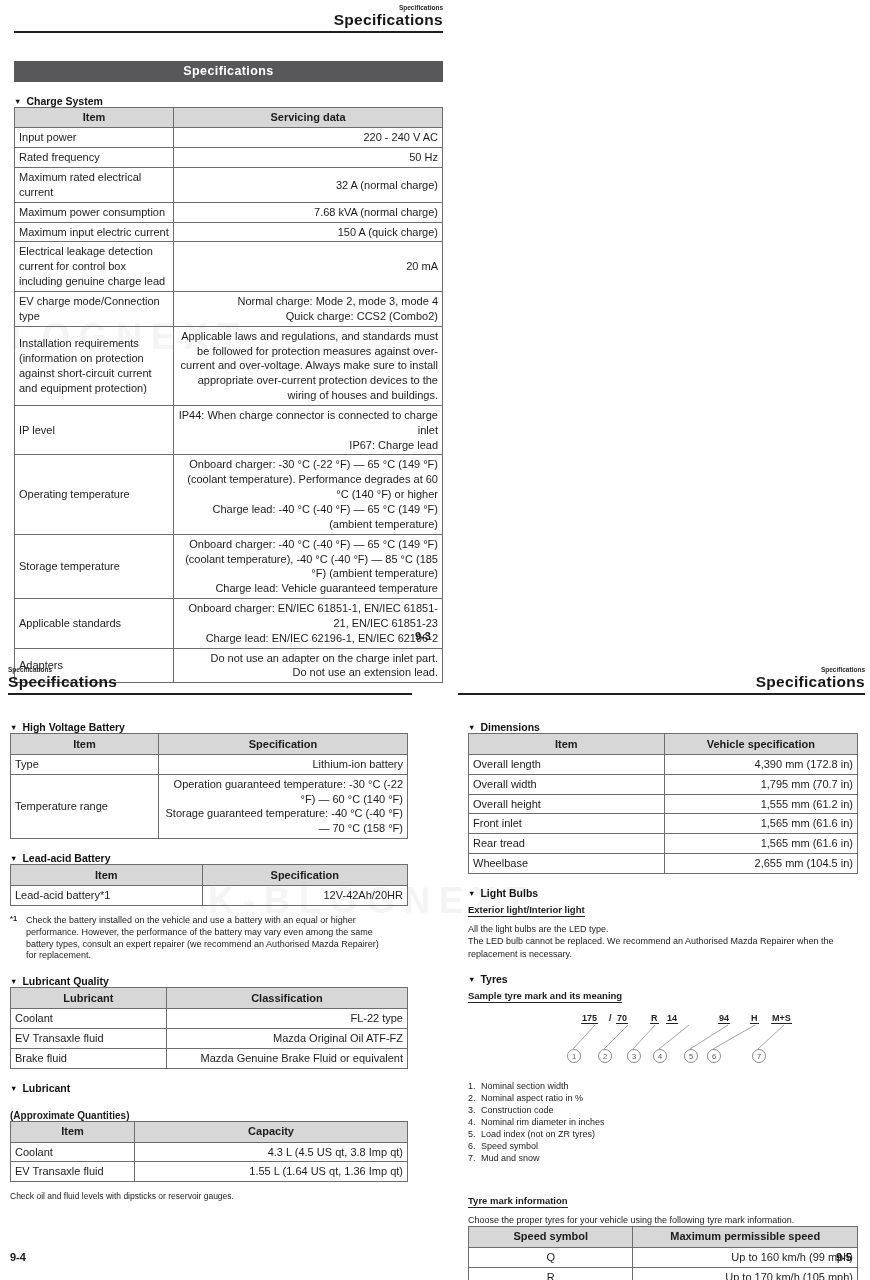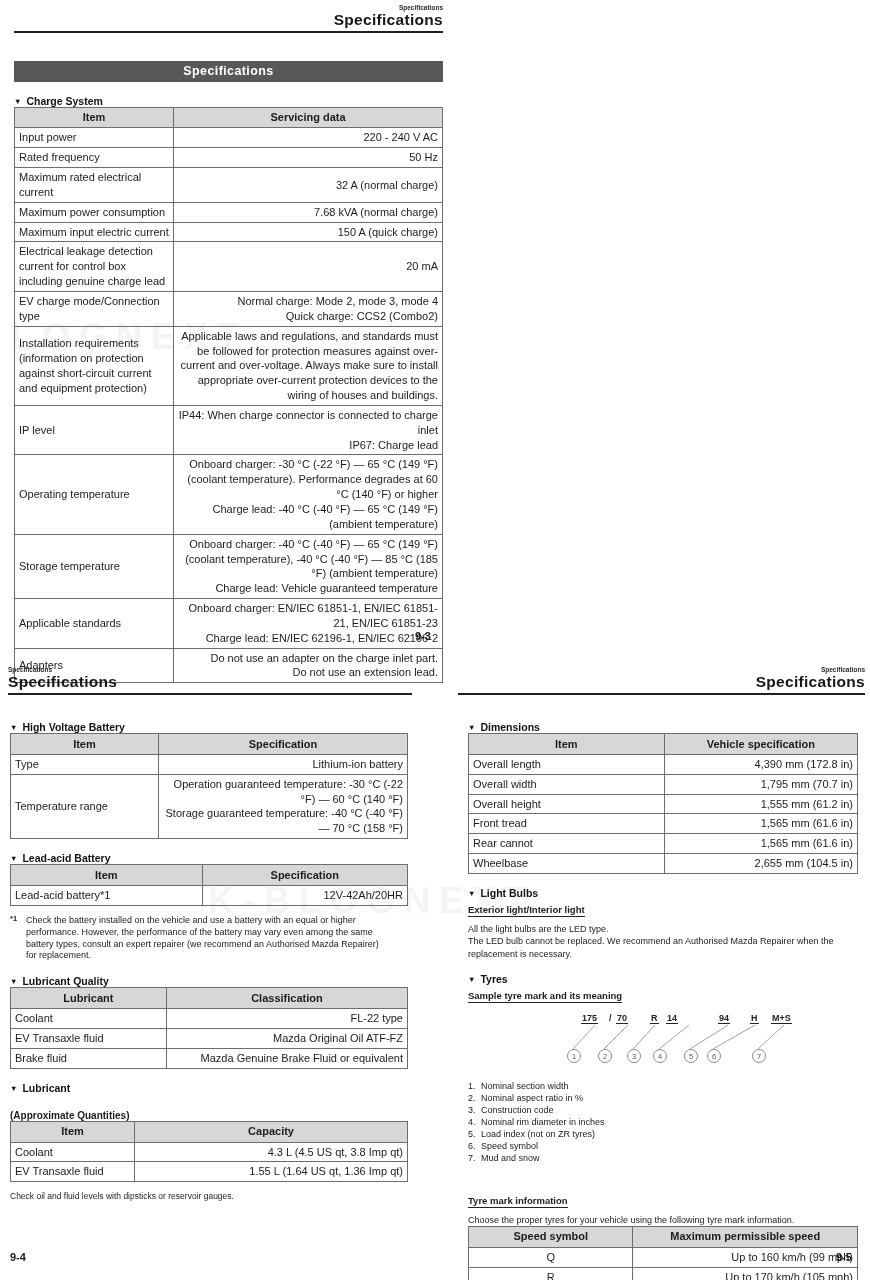--- a/index.html
+++ b/index.html
@@ -311,25 +311,25 @@
           </tr>
           <tr>
             <td class="c-item">Overall width</td>
             <td class="c-val">1,795 mm (70.7 in)</td>
           </tr>
           <tr>
             <td class="c-item">Overall height</td>
             <td class="c-val">1,555 mm (61.2 in)</td>
           </tr>
           <tr>
-            <td class="c-item">Front tread</td>
+            <td class="c-item">Front inlet</td>
             <td class="c-val">1,565 mm (61.6 in)</td>
           </tr>
           <tr>
-            <td class="c-item">Rear cannot</td>
+            <td class="c-item">Rear tread</td>
             <td class="c-val">1,565 mm (61.6 in)</td>
           </tr>
           <tr>
             <td class="c-item">Wheelbase</td>
             <td class="c-val">2,655 mm (104.5 in)</td>
           </tr>
         </tbody>
       </table>
 
     <div class="sec-title">

